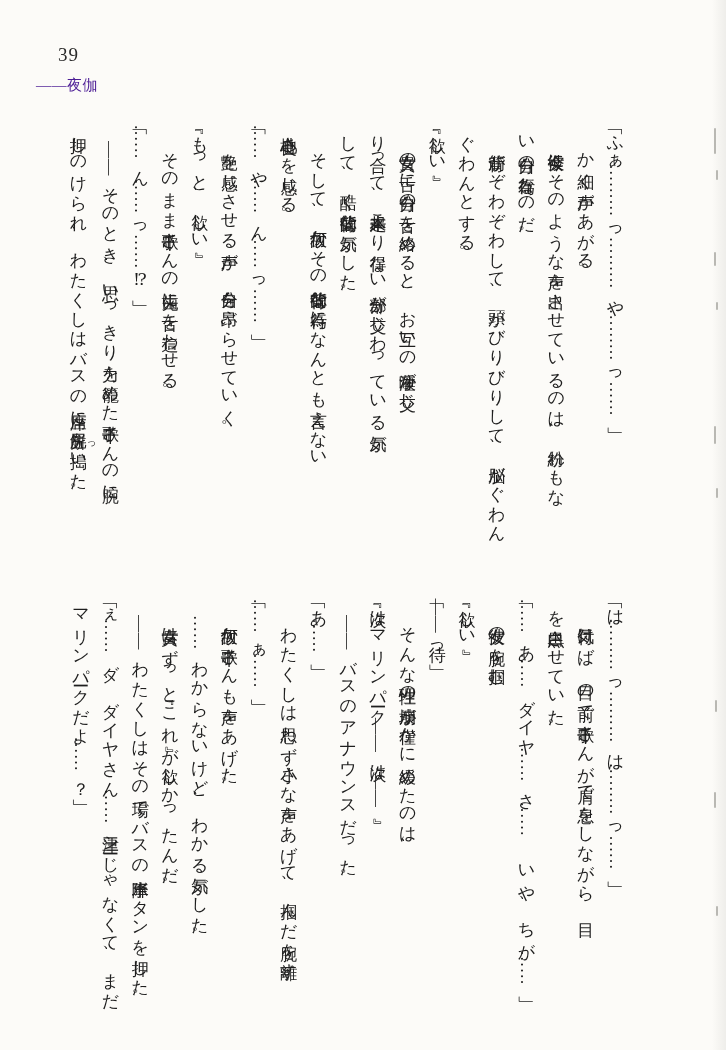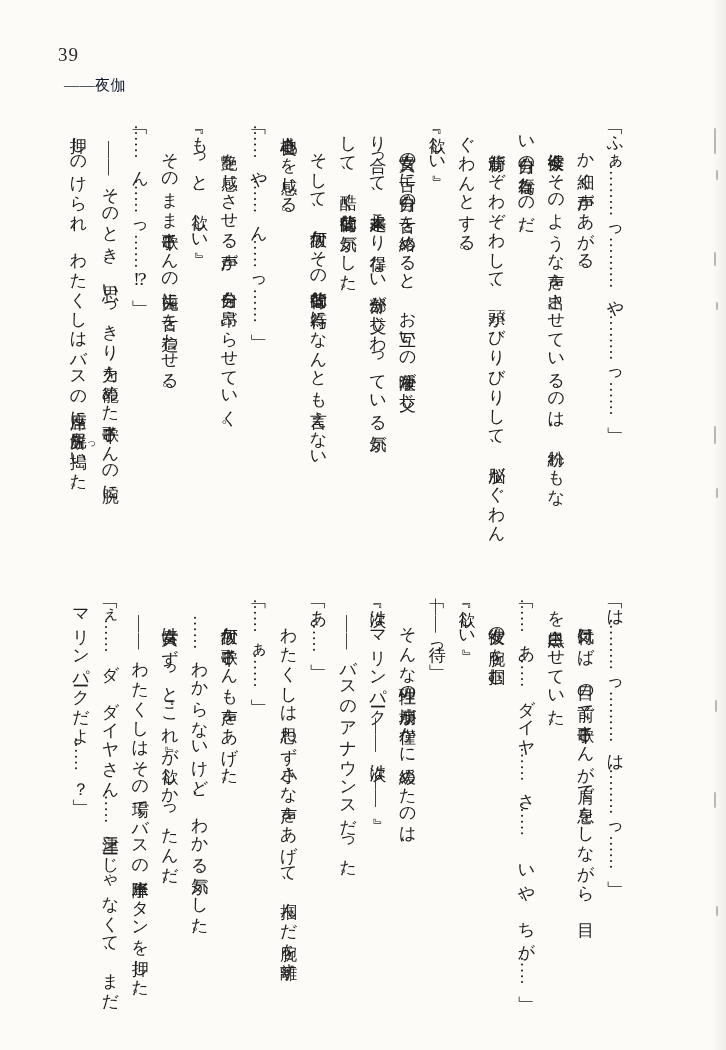--- a/index.html
+++ b/index.html
@@ -19,22 +19,22 @@
   .edge-shade {
     position: absolute; top: 0; right: 0; width: 14px; height: 100%;
     background: linear-gradient(to left, rgba(120,120,115,0.10), rgba(120,120,115,0));
     pointer-events: none;
   }
   .pageno {
     position: absolute; left: 58px; top: 44px;
     font-size: 19px; letter-spacing: 1px; color: #2b2b2b;
   }
   .running-header {
-    position: absolute; left: 64px; top: 76px;
-    font-size: 15px; color: #0f172a; letter-spacing: 0.5px;
+    position: absolute; left: 36px; top: 76px;
+    font-size: 15px; color: #4c1d95; letter-spacing: 0.5px;
   }
   .vblock {
     position: absolute;
     writing-mode: vertical-rl;
     text-orientation: mixed;
     font-size: 17px;
     color: #1e1e1e;
     letter-spacing: 0.4px;
   }
   .block-top    { left: 60px; top: 124px; width: 570px; height: 462px; }

